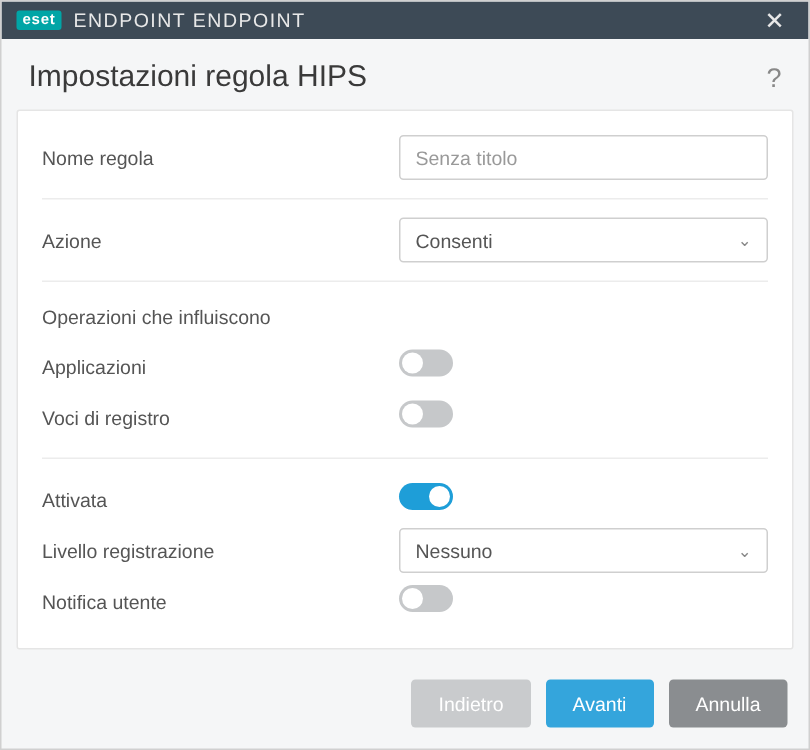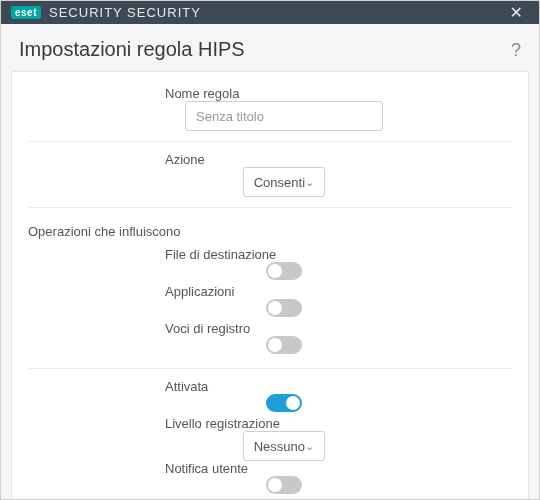--- a/index.html
+++ b/index.html
@@ -11,21 +11,21 @@
 .titlebar .brand-text { font-size: 13px; letter-spacing: 1px; font-weight: 300; margin-left: 4px; }
 .titlebar .spacer { flex: 1; }
 .titlebar .close { font-size: 16px; cursor: pointer; padding: 2px 6px; }
 
 .header { display: flex; align-items: flex-end; padding: 14px 18px 10px 18px; }
 .header h1 { font-size: 20px; font-weight: 400; color: #3a3a3a; flex: 1; }
 .header .help { font-size: 18px; color: #888; cursor: pointer; }
 
 .panel { background: #fff; margin: 0 10px 10px 10px; border: 1px solid #e5e5e5; border-radius: 2px; padding: 14px 16px; flex: 1; }
 
-.row { display: flex; align-items: center; min-height: 34px; flex-direction: column; }
+.row { display: flex; align-items: center; min-height: 34px; }
 .row .label { width: 210px; font-size: 13px; color: #555; }
 .row .control { flex: 1; margin-left: 28px; }
 
 .text-input { width: 100%; height: 30px; border: 1px solid #cfcfcf; border-radius: 3px; padding: 0 10px; font-size: 13px; color: #333; }
 .text-input::placeholder { color: #999; }
 
 .select { width: 100%; height: 30px; border: 1px solid #cfcfcf; border-radius: 3px; padding: 0 10px; font-size: 13px; color: #555; background: #fff; display: flex; align-items: center; justify-content: space-between; cursor: pointer; }
 .select .chev { color: #888; font-size: 11px; }
 
 .hr { border: none; border-top: 1px solid #ececec; margin: 10px 0; }
@@ -44,21 +44,21 @@
 .btn.disabled { background: #c9cbcd; color: #fff; cursor: default; }
 .btn.primary { background: #34a5dc; color: #fff; }
 .btn.secondary { background: #8a8d90; color: #fff; }
 </style>
 </head>
 <body>
 
 <div class="titlebar">
   <div class="brand-logo">
     <span class="logo-box">eset</span>
-    <span class="brand-text">SECURITY SECURITY</span>
+    <span class="brand-text">ENDPOINT ENDPOINT</span>
   </div>
   <div class="spacer"></div>
   <div class="close">✕</div>
 </div>
 
 <div class="header">
   <h1>Impostazioni regola HIPS</h1>
   <span class="help">?</span>
 </div>
 
@@ -80,24 +80,20 @@
         <span>Consenti</span>
         <span class="chev">⌄</span>
       </div>
     </div>
   </div>
 
   <hr class="hr">
 
   <div class="section-label">Operazioni che influiscono</div>
 
-  <div class="row">
-    <div class="label">File di destinazione</div>
-    <div class="control"><span class="toggle off"><span class="knob"></span></span></div>
-  </div>
 
   <div class="row">
     <div class="label">Applicazioni</div>
     <div class="control"><span class="toggle off"><span class="knob"></span></span></div>
   </div>
 
   <div class="row">
     <div class="label">Voci di registro</div>
     <div class="control"><span class="toggle off"><span class="knob"></span></span></div>
   </div>

